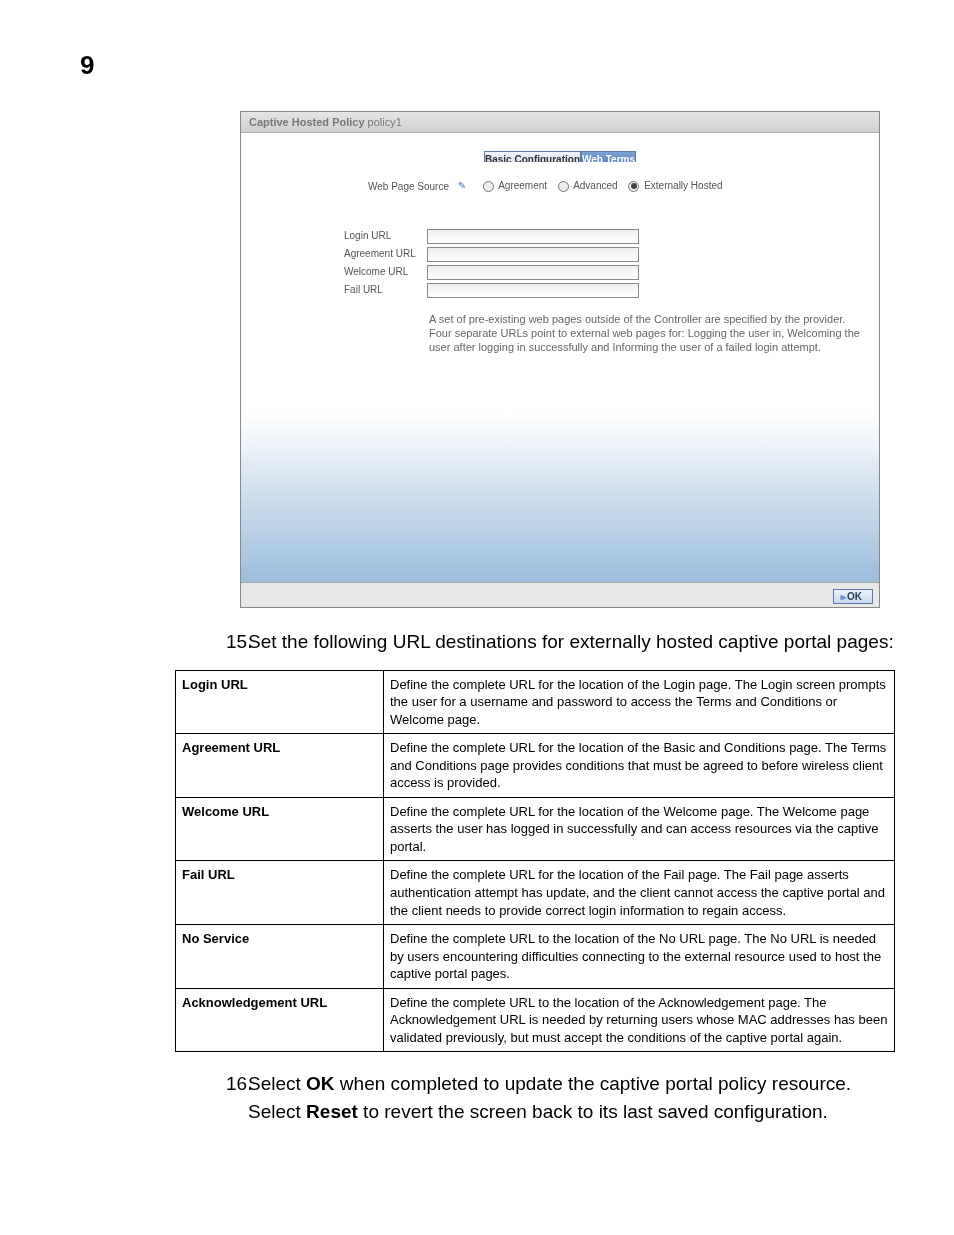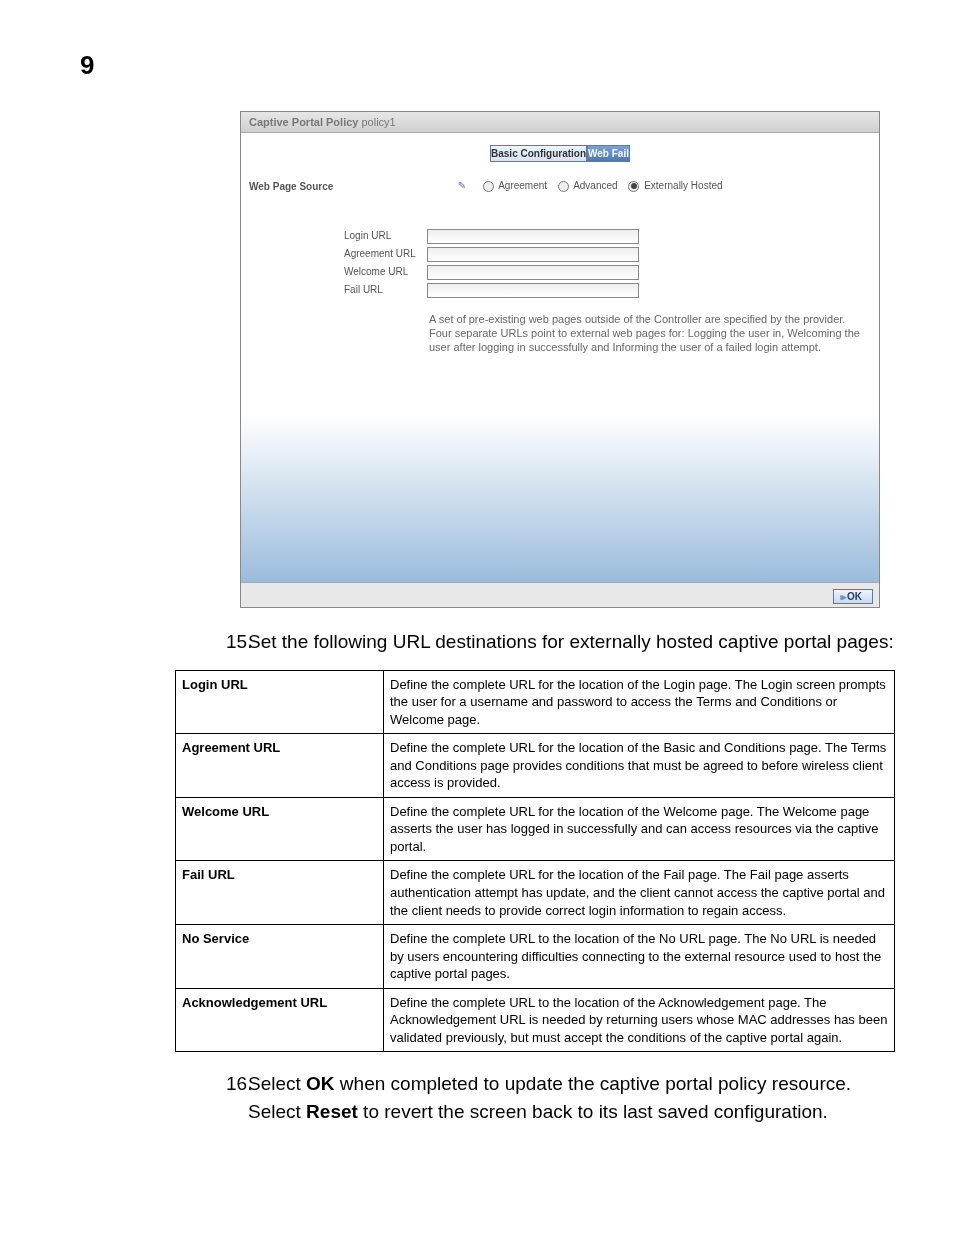--- a/index.html
+++ b/index.html
@@ -39,38 +39,38 @@
     background: #fff;
     font-size:10px;
   }
   .ss-tab {
     display:inline-block;
     border:1px solid #5b7aa6;
     padding:2px 0;
     font-weight:bold;
     color:#333;
     position:relative;
-    top:4px;
+    top:10px;
     background: linear-gradient(#f0f4fa,#d6e1f2);
   }
   .ss-tab.active {
     background: linear-gradient(#7aa3d6,#4c77b0);
     color:#fff;
   }
   .ss-body {
     background: linear-gradient(#ffffff 60%, #9bbcdc);
     min-height: 420px;
     padding: 14px 8px 8px 8px;
     font-size: 10px;
     color:#555;
     position:relative;
     box-sizing:border-box;
   }
   .ss-row { margin:4px 0; }
-  .ss-label-src { display:inline-block; width:200px; vertical-align:middle;font-weight:bold; }
+  .ss-label-src { display:inline-block; width:200px; text-align:right; vertical-align:middle; }
   .ss-edit-icon { color:#4c77b0; display:inline-block; margin:0 6px; }
   .ss-radio { display:inline-block; width:9px; height:9px; border:1px solid #777; border-radius:50%; vertical-align:middle; margin:0 2px 0 8px; position:relative; background:#eee;}
   .ss-radio.checked::after{content:"";position:absolute;left:1.5px;top:1.5px;width:6px;height:6px;border-radius:50%;background:#444;}
   .ss-url-row { margin:3px 0; }
   .ss-url-label { display:inline-block; width:175px; text-align:left; padding-left:95px; box-sizing:border-box;}
   .ss-url-input {
     display:inline-block;
     width:210px; height:13px;
     border:1px solid #888;
     background: linear-gradient(#eee,#fff);
@@ -129,25 +129,25 @@
   }
 </style>
 </head>
 <body>
 
 <div class="page">
   <div class="chapter-num">9</div>
 
   <div class="screenshot-wrap">
     <div class="ss-header">
-      <b>Captive Portal Policy</b>
+      <b>Captive Hosted Policy</b>
       <span>policy1</span>
     </div>
     <div class="ss-tabs">
-      <span class="ss-tab">Basic Configuration</span><span class="ss-tab active">Web Fail</span>
+      <span class="ss-tab">Basic Configuration</span><span class="ss-tab active">Web Terms</span>
     </div>
     <div class="ss-body">
       <div class="ss-row">
         <span class="ss-label-src">Web Page Source</span>
         <span class="ss-edit-icon">✎</span>
         <span class="ss-radio"></span>
         <span>Agreement</span>
         <span class="ss-radio"></span>
         <span>Advanced</span>
         <span class="ss-radio checked"></span>

